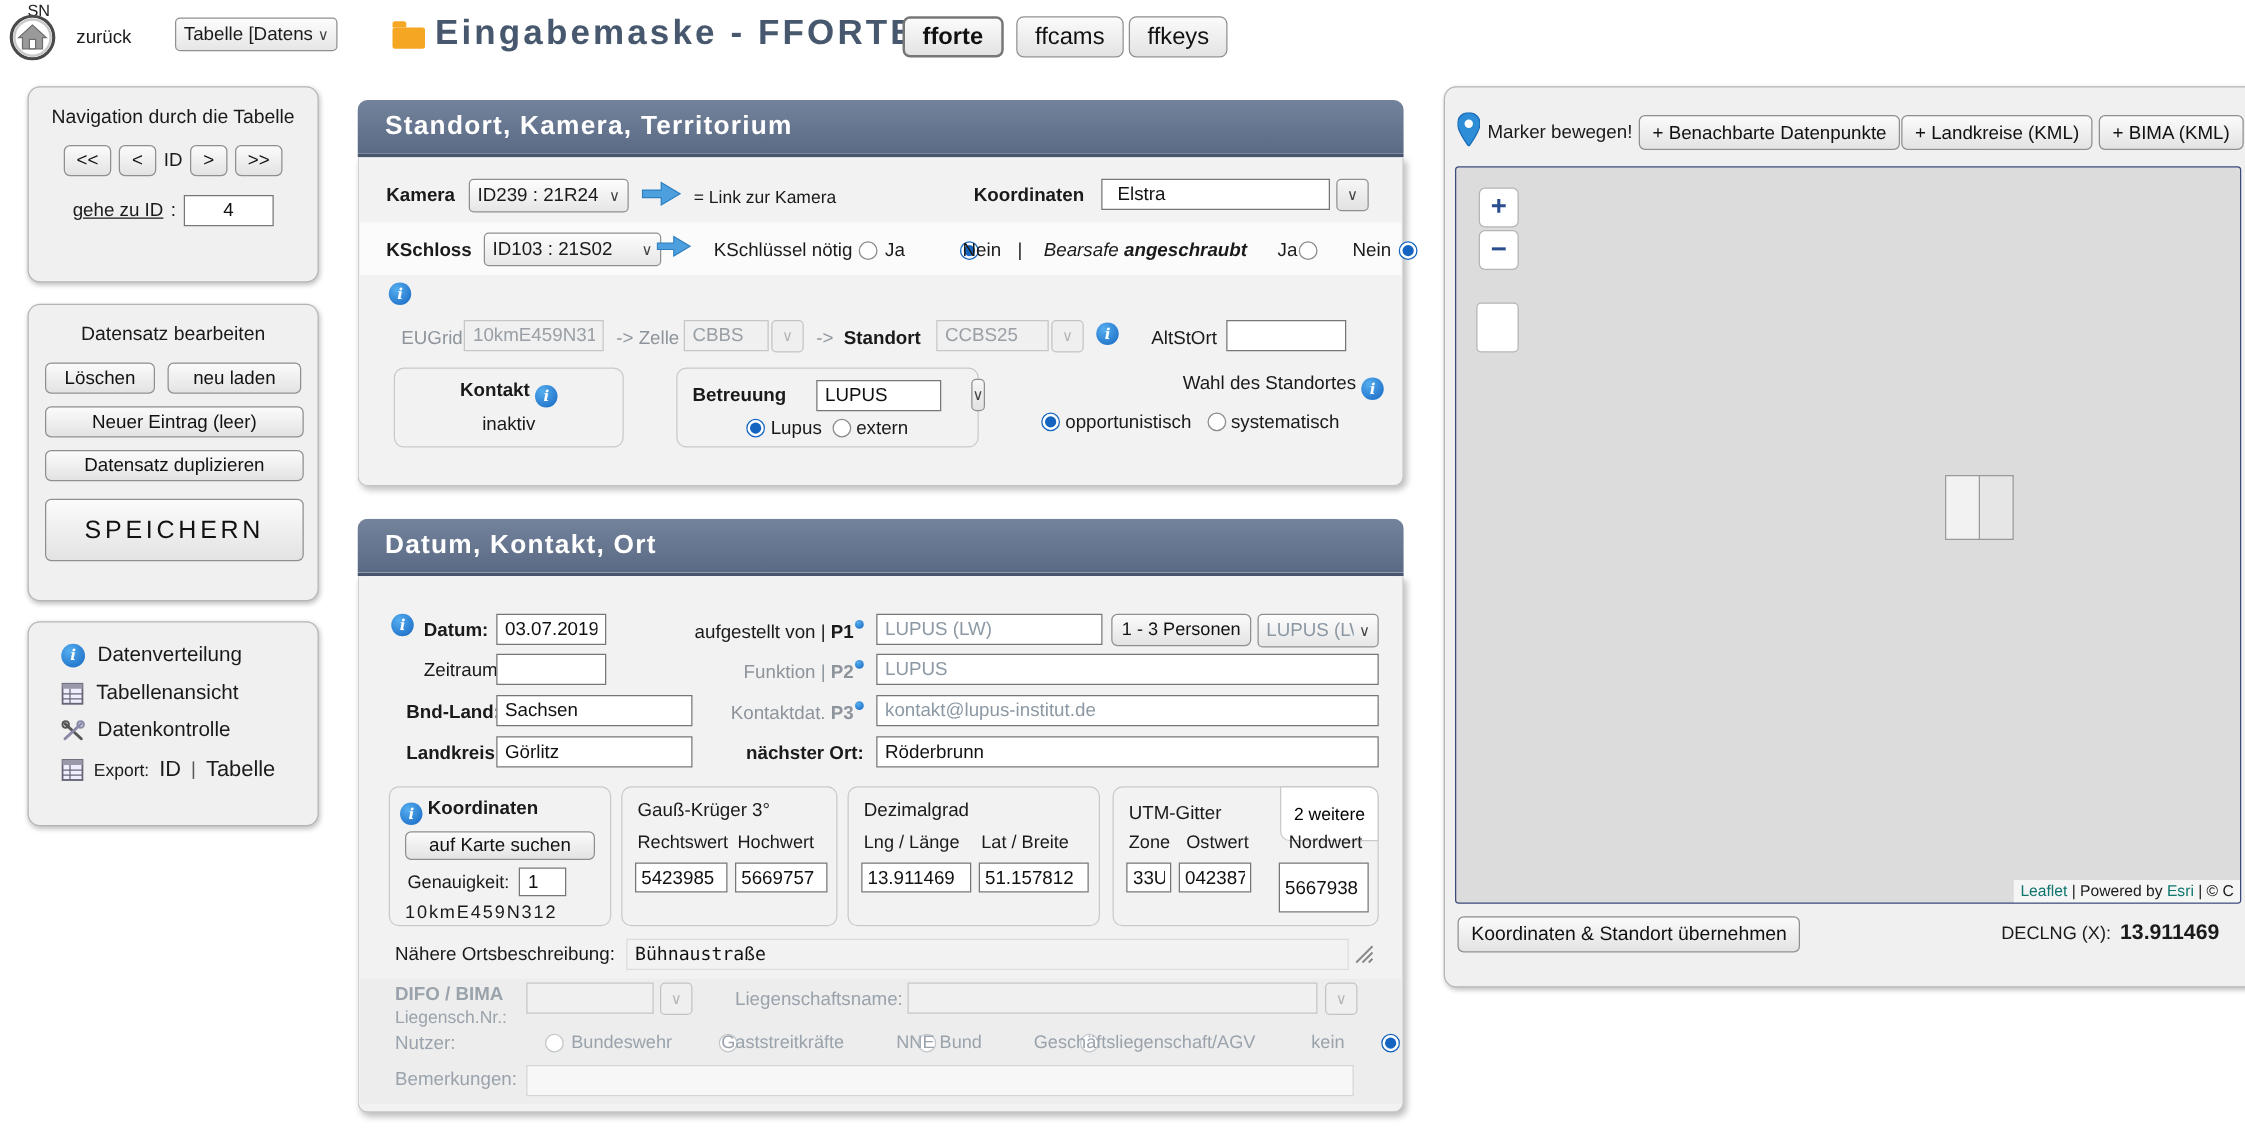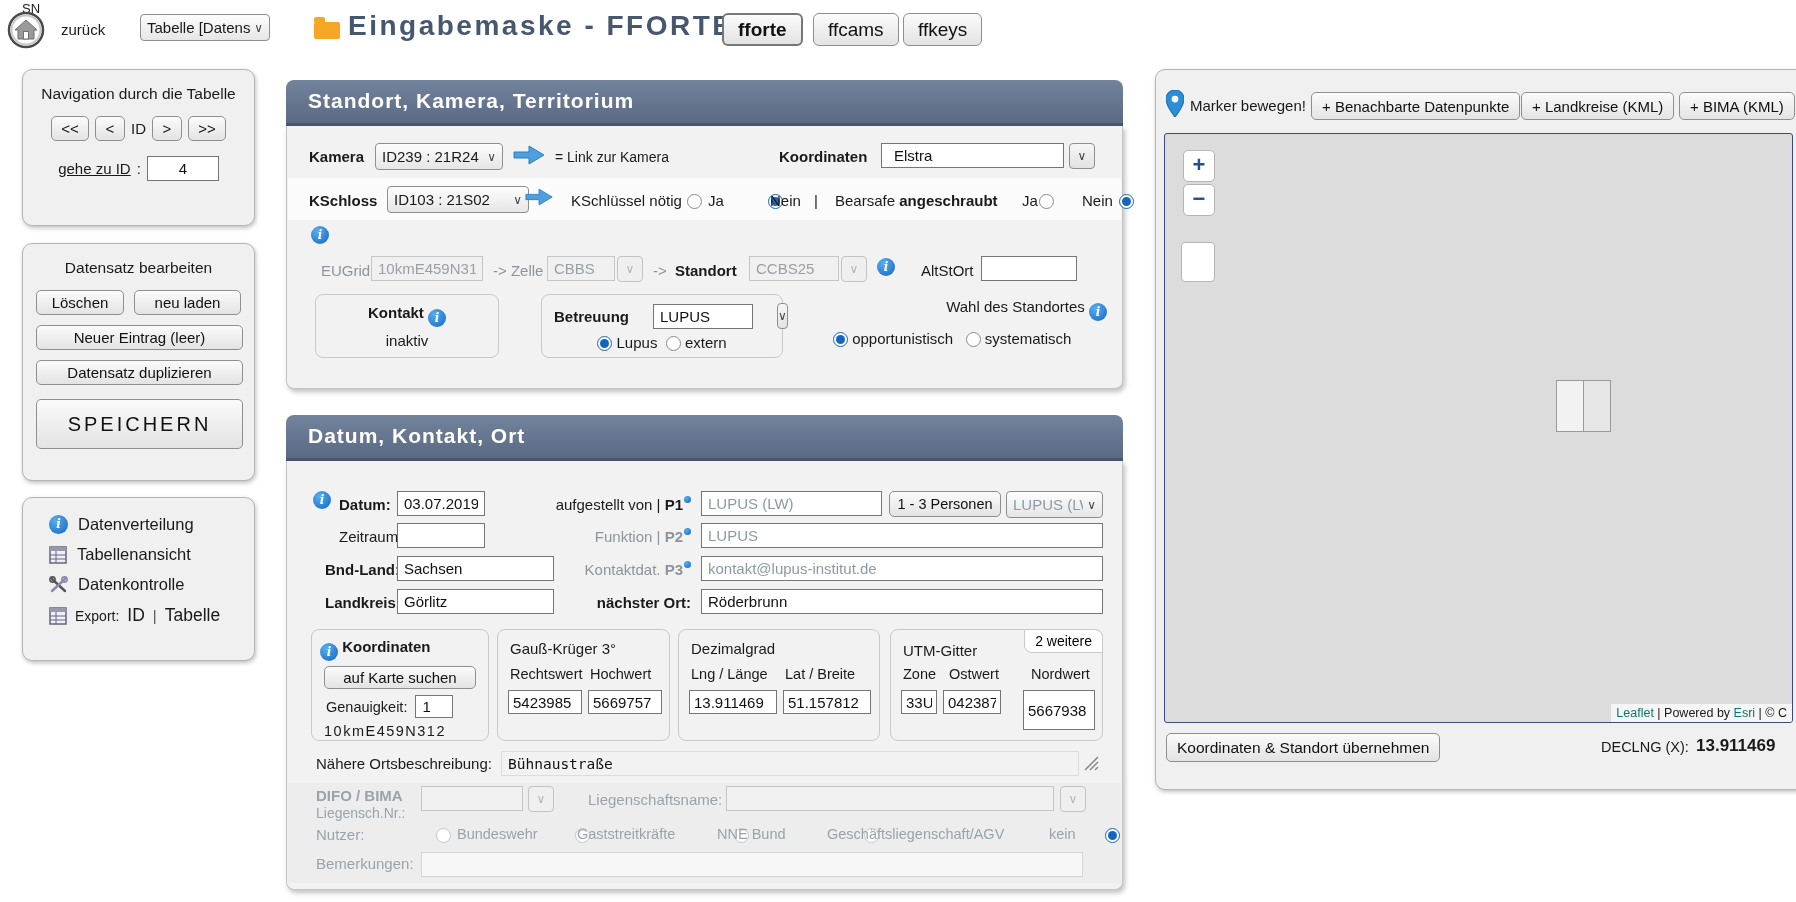--- a/index.html
+++ b/index.html
@@ -215,21 +215,21 @@
       </div>
       <svg class="abs" style="left:238px;top:61px;" width="28" height="20" viewBox="0 0 32 22">
         <path d="M1 8 h15 v-6 l15 9 -15 9 v-6 h-15 z" fill="#4d9fdd" stroke="#2d7fc0" stroke-width="1"></path>
       </svg>
       <span class="abs lbl" style="left:284px;top:66px;">KSchlüssel nötig</span>
       <span class="abs radio" style="left:400px;top:66px;"></span>
       <span class="abs lbl" style="left:421px;top:66px;">Ja</span>
       <span class="abs radio checked" style="left:462px;top:66px;"></span>
       <span class="abs lbl" style="left:483px;top:66px;">Nein</span>
       <span class="abs lbl" style="left:527px;top:66px;">|</span>
-      <span class="abs lbl" style="left:548px;top:66px;"><span>Bearsafe</span> <span class="b">angeschraubt</span></span>
+      <span class="abs lbl" style="left:548px;top:66px;font-style:italic;"><span>Bearsafe</span> <span class="b">angeschraubt</span></span>
       <span class="abs radio" style="left:714px;top:66px;"></span>
       <span class="abs lbl" style="left:735px;top:66px;">Ja</span>
       <span class="abs radio checked" style="left:774px;top:66px;"></span>
       <span class="abs lbl" style="left:795px;top:66px;">Nein</span>
       <span class="abs info" style="left:24px;top:100px;"></span>
 
       
       <span class="abs lbl gray" style="left:34px;top:136px;">EUGrid</span>
       <input class="abs inp dis" style="left: 84px; top: 130px; width: 112px;" value="10kmE459N312">
       <span class="abs lbl gray" style="left:206px;top:136px;">-&gt; Zelle</span>
@@ -323,21 +323,21 @@
 
       <div class="sbox" style="left:391px;top:168px;width:202px;height:112px;">
         <div style="margin:10px 0 0 12px;">Dezimalgrad</div>
         <span class="abs" style="left:12px;top:36px;font-size:14.5px;">Lng / Länge</span>
         <span class="abs" style="left:106px;top:36px;font-size:14.5px;">Lat / Breite</span>
         <input class="abs inp" style="left: 10px; top: 60px; width: 88px; height: 24px; padding: 2px 4px;" value="13.911469">
         <input class="abs inp" style="left: 104px; top: 60px; width: 88px; height: 24px; padding: 2px 4px;" value="51.157812">
       </div>
 
       <div class="sbox" style="left:603px;top:168px;width:213px;height:112px;">
-        <button class="abs" style="right:-1px;top:-1px;background:#fff;border:1px solid #c9c9c9;border-radius:0 8px 0 8px;padding:3px 10px;font-family:inherit;font-size:14px;cursor:pointer;">2 weitere</button>
+        <button class="abs" style="right:-1px;top:-1px;background:#fff;border:1px solid #c9c9c9;border-radius:0 8px 0 8px;padding:13px 10px;font-family:inherit;font-size:14px;cursor:pointer;">2 weitere</button>
         <div style="margin:12px 0 0 12px;">UTM-Gitter</div>
         <span class="abs" style="left:12px;top:36px;font-size:14.5px;">Zone</span>
         <span class="abs" style="left:58px;top:36px;font-size:14.5px;">Ostwert</span>
         <span class="abs" style="left:140px;top:36px;font-size:14.5px;">Nordwert</span>
         <input class="abs inp" style="left: 10px; top: 60px; width: 36px; height: 24px; padding: 2px 4px;" value="33U">
         <input class="abs inp" style="left: 52px; top: 60px; width: 58px; height: 24px; padding: 2px 4px;" value="0423879">
         <input class="abs inp" style="left: 132px; top: 60px; width: 72px; height: 24px; padding: 19px 4px;" value="5667938">
       </div>
 
       <span class="abs lbl" style="left:29px;top:294px;">Nähere Ortsbeschreibung:</span>

